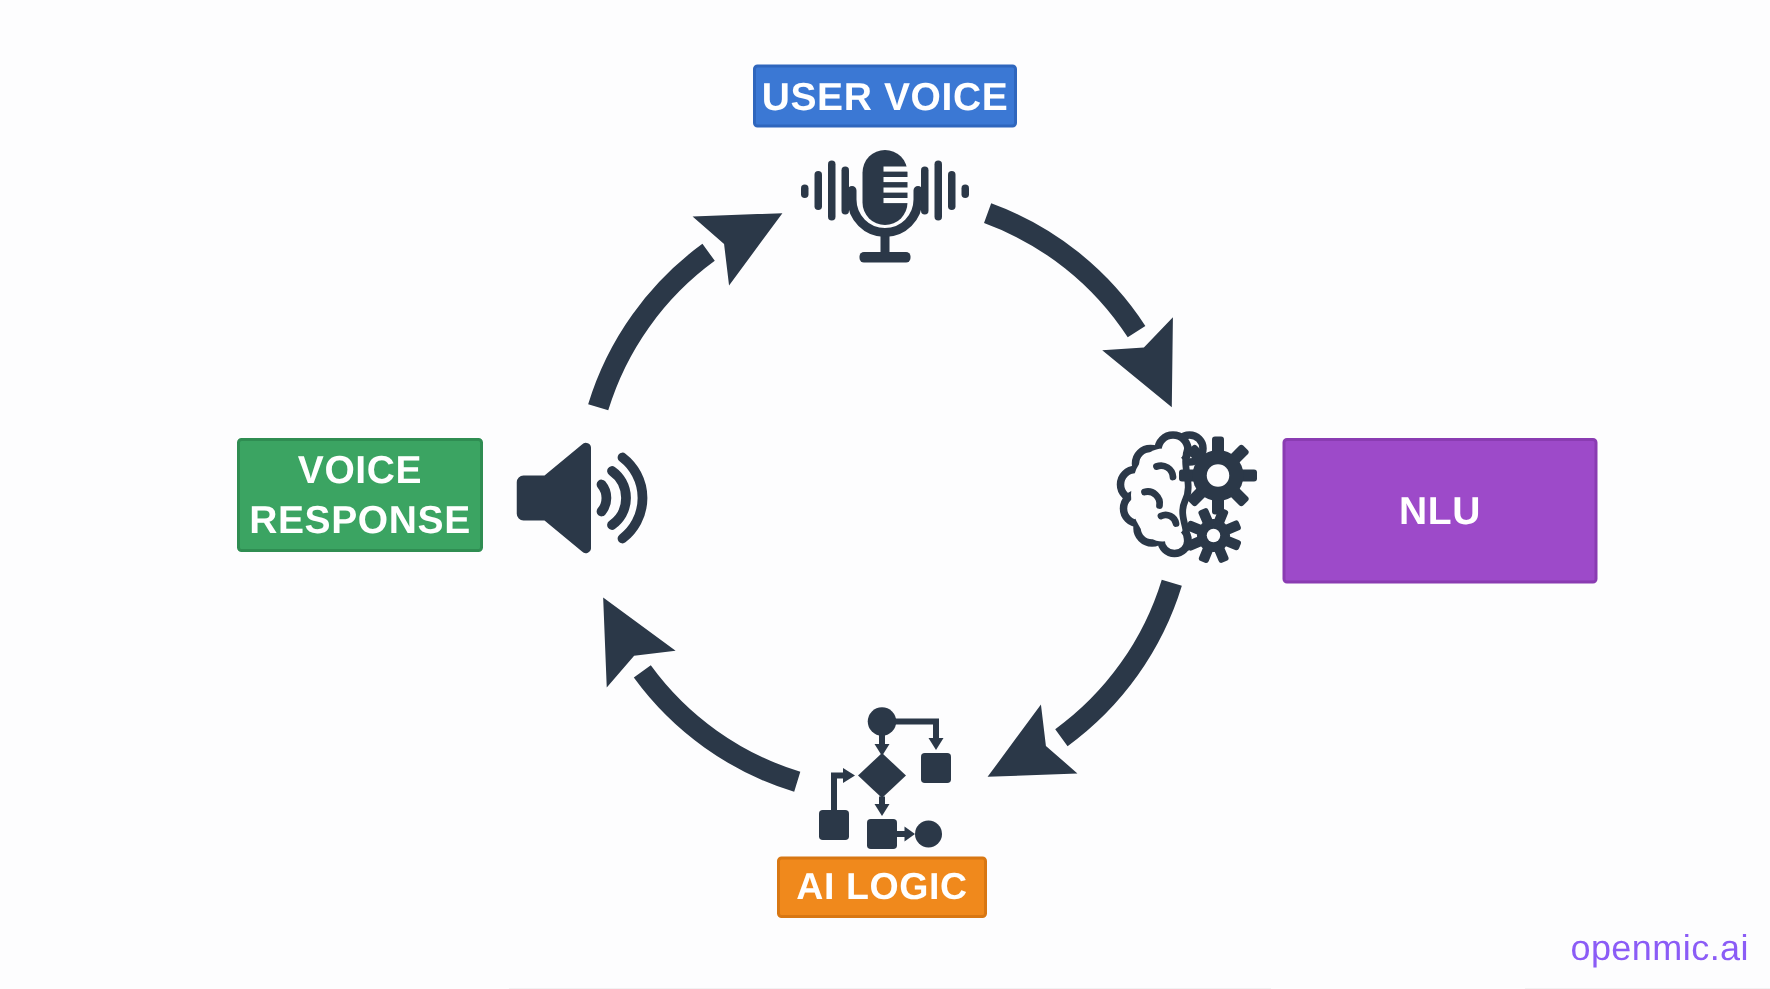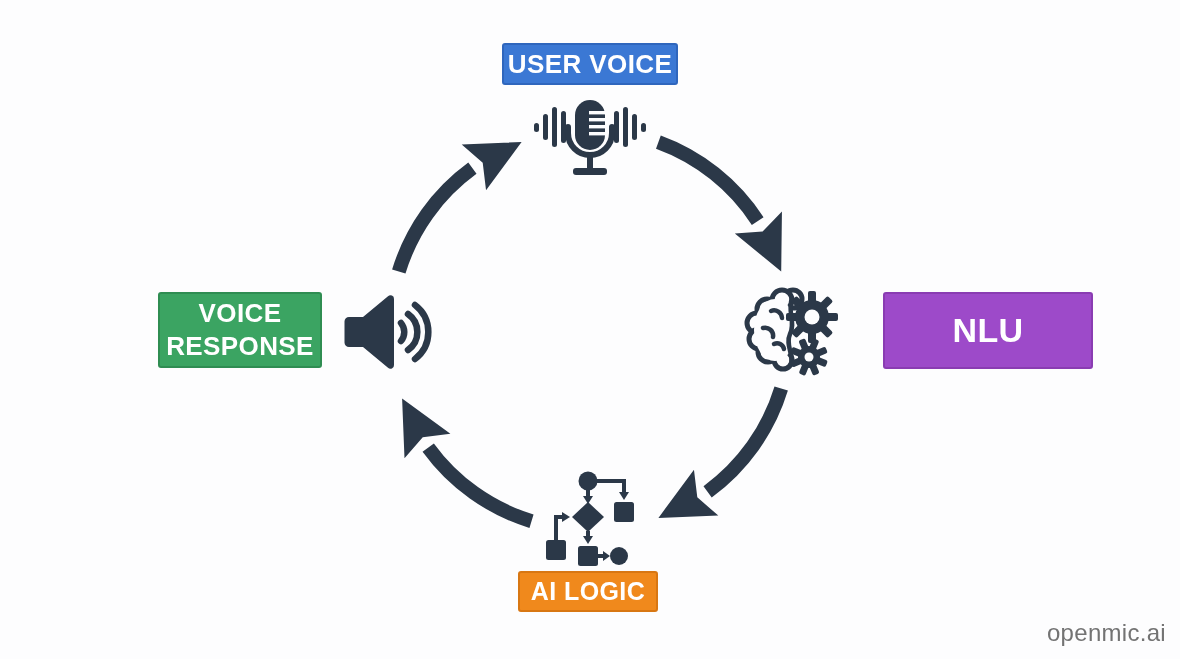--- a/index.html
+++ b/index.html
@@ -23,21 +23,21 @@
     justify-content:center;
     color:#ffffff; font-weight:700;
     text-align:center;
     border-radius:3px;
     border:2px solid transparent;
     letter-spacing:0.4px;
     line-height:33px;
   }
   .node span { display:block; }
   .node-user-voice    { left:502px; top:43px;  width:176px; height:42px; font-size:26px; }
-  .node-nlu           { left:855px; top:292px; width:210px; height:77px; font-size:34px;margin-left:28px; }
+  .node-nlu           { left:855px; top:292px; width:210px; height:97px; font-size:26px; }
   .node-ai-logic      { left:518px; top:571px; width:140px; height:41px; font-size:25px; }
   .node-voice-resp    { left:158px; top:292px; width:164px; height:76px; font-size:26px; }
   .watermark {
     position:absolute; right:14px; bottom:12px;
     font-size:24px; font-weight:500; color:#333a44;
     letter-spacing:0.3px;
   }
 </style>
 </head>
 <body>
@@ -175,15 +175,15 @@
   <div class="node node-ai-logic" style="background-color: rgb(240, 137, 28); border-color: rgb(216, 119, 19);">
     <span>AI LOGIC</span>
     <span></span>
   </div>
 
   <div class="node node-voice-resp" style="background-color: rgb(59, 164, 98); border-color: rgb(47, 141, 82);">
     <span>VOICE</span>
     <span>RESPONSE</span>
   </div>
 
-  <div class="watermark" style="color: #737373;">openmic.ai</div>
+  <div class="watermark" style="color: #8b5cf6;">openmic.ai</div>
 
 </div>
 
 </body></html>

